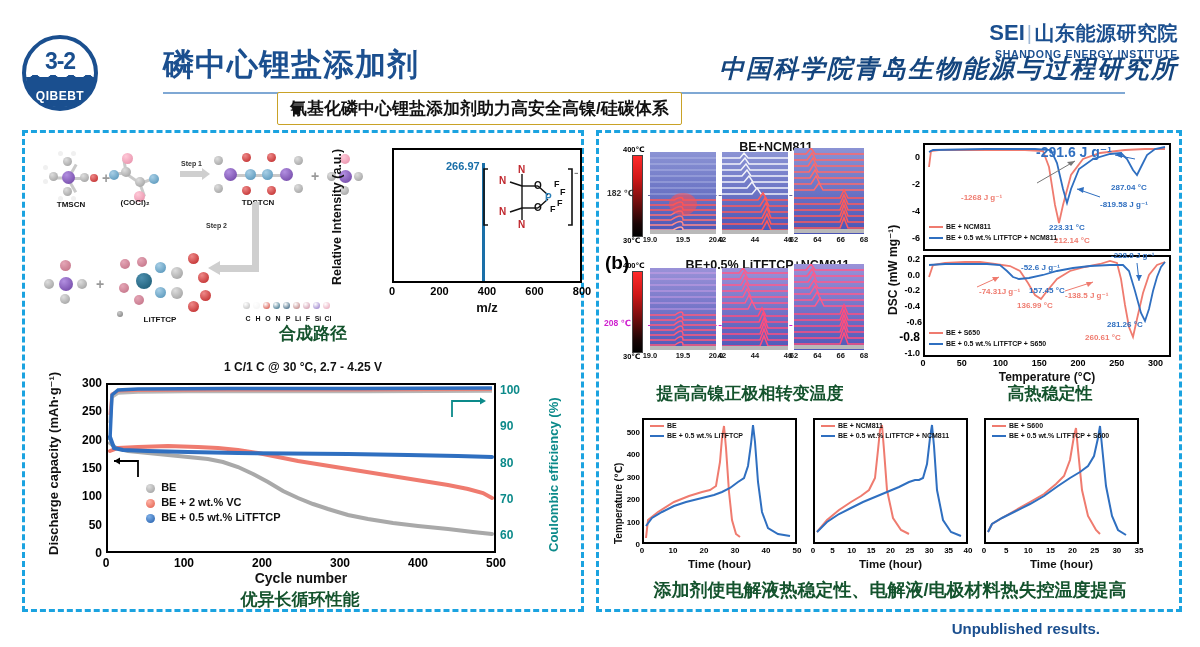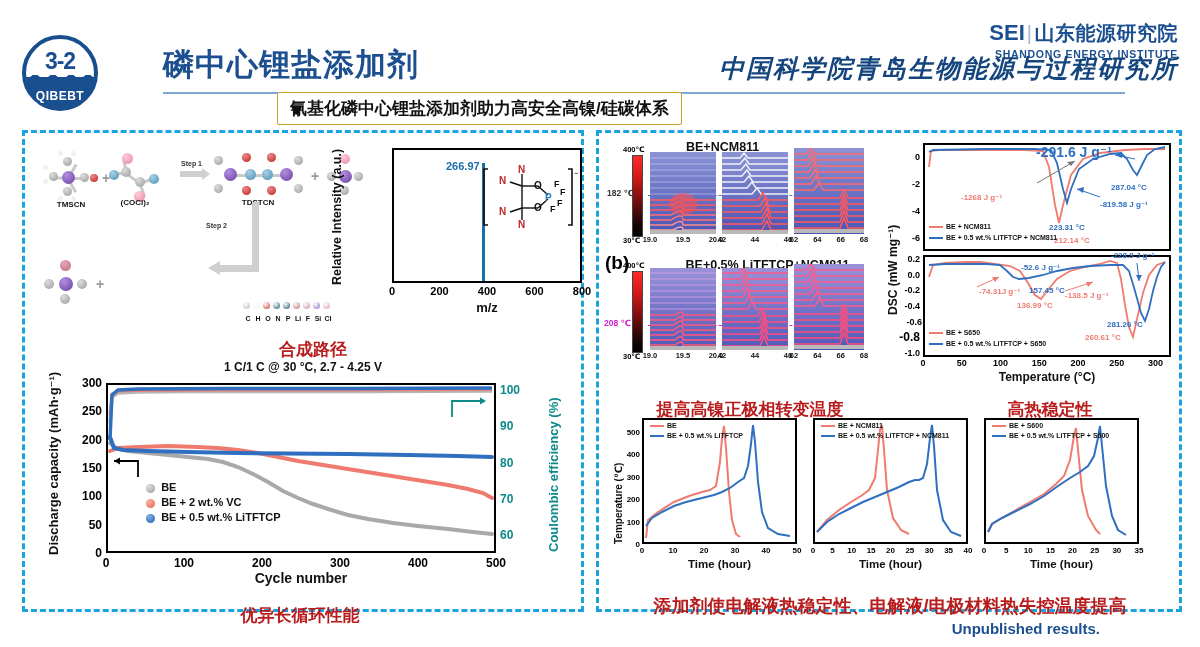--- a/index.html
+++ b/index.html
@@ -34,21 +34,21 @@
         font-family:"Liberation Serif","DejaVu Serif",serif;font-style:italic;letter-spacing:2px;white-space:nowrap;}
 
   #subtitle-banner{left:277px;top:92px;border:1px solid #c9a227;background:#fff;
         padding:4px 12px;font-size:17px;font-weight:700;color:#111;border-radius:2px;}
 
   
   .panel{border:3px dashed #1ba3e0;background:#fff;}
   #panel-left{left:22px;top:130px;width:556px;height:476px;}
   #panel-right{left:596px;top:130px;width:580px;height:476px;}
 
-  .cap-cn{color:#b91c1c;font-weight:700;font-size:17px;text-align:center;margin-top:16px;}
+  .cap-cn{color:#14532d;font-weight:700;font-size:17px;text-align:center;}
 
   
   .frame{position:absolute;border:2px solid #000;background:#fff;box-sizing:border-box;}
   .vrot{transform:rotate(-90deg);transform-origin:0 0;white-space:nowrap;}
 
   
   .mol{position:absolute;}
   .atom{position:absolute;border-radius:50%;}
   .bond{position:absolute;background:#c9c9c9;height:2.5px;transform-origin:0 50%;}
   .mlabel{position:absolute;font-size:8px;font-weight:700;color:#111;white-space:nowrap;text-align:center;}
@@ -181,20 +181,37 @@
   <div class="mol" style="left:12px;top:115px;width:48px;height:55px;">
     <div class="atom" style="left:17px;top:22px;width:14px;height:14px;background:radial-gradient(circle at 35% 30%,#b28fe0,#6a3fa0);"></div>
     <div class="atom" style="left:18px;top:5px;width:11px;height:11px;background:radial-gradient(circle at 35% 30%,#e4a6b6,#c06d82);"></div>
     <div class="atom" style="left:2px;top:24px;width:10px;height:10px;background:radial-gradient(circle at 35% 30%,#ddd,#999);"></div>
     <div class="atom" style="left:35px;top:24px;width:10px;height:10px;background:radial-gradient(circle at 35% 30%,#ddd,#999);"></div>
     <div class="atom" style="left:18px;top:39px;width:10px;height:10px;background:radial-gradient(circle at 35% 30%,#ddd,#999);"></div>
   </div>
 
   <div class="mlabel" style="left:66px;top:136px;font-size:14px;color:#999;">+</div>
 
+  <div class="mol" style="left:84px;top:105px;width:105px;height:75px;">
+    <div class="atom" style="left:22px;top:28px;width:16px;height:16px;background:radial-gradient(circle at 35% 30%,#4d8fae,#16566f);"></div>
+    <div class="atom" style="left:6px;top:14px;width:10px;height:10px;background:radial-gradient(circle at 35% 30%,#e4a6b6,#c06d82);"></div>
+    <div class="atom" style="left:5px;top:38px;width:10px;height:10px;background:radial-gradient(circle at 35% 30%,#e4a6b6,#c06d82);"></div>
+    <div class="atom" style="left:20px;top:50px;width:10px;height:10px;background:radial-gradient(circle at 35% 30%,#e4a6b6,#c06d82);"></div>
+    <div class="atom" style="left:23px;top:12px;width:10px;height:10px;background:radial-gradient(circle at 35% 30%,#e4a6b6,#c06d82);"></div>
+    <div class="atom" style="left:41px;top:17px;width:11px;height:11px;background:radial-gradient(circle at 35% 30%,#a8cfe6,#4d8fb5);"></div>
+    <div class="atom" style="left:41px;top:42px;width:11px;height:11px;background:radial-gradient(circle at 35% 30%,#a8cfe6,#4d8fb5);"></div>
+    <div class="atom" style="left:57px;top:22px;width:12px;height:12px;background:radial-gradient(circle at 35% 30%,#ddd,#999);"></div>
+    <div class="atom" style="left:57px;top:42px;width:12px;height:12px;background:radial-gradient(circle at 35% 30%,#ddd,#999);"></div>
+    <div class="atom" style="left:74px;top:8px;width:11px;height:11px;background:radial-gradient(circle at 35% 30%,#e88,#b22);"></div>
+    <div class="atom" style="left:84px;top:27px;width:11px;height:11px;background:radial-gradient(circle at 35% 30%,#e88,#b22);"></div>
+    <div class="atom" style="left:74px;top:56px;width:11px;height:11px;background:radial-gradient(circle at 35% 30%,#e88,#b22);"></div>
+    <div class="atom" style="left:86px;top:45px;width:11px;height:11px;background:radial-gradient(circle at 35% 30%,#e88,#b22);"></div>
+    <div class="atom" style="left:3px;top:66px;width:6px;height:6px;background:radial-gradient(circle at 35% 30%,#ccc,#777);"></div>
+    <div class="mlabel" style="left:6px;top:70px;width:80px;">LiTFTCP</div>
+  </div>
 </div>
 
 <div class="abs" id="atom-key" style="left:243px;top:296px;">
   <div id="atom-key-dots" style="white-space:nowrap;"><span class="legdot" style="width: 7px; height: 7px; margin-right: 3px; background: radial-gradient(circle at 35% 30%, rgb(255, 255, 255), rgb(185, 185, 185));"></span><span class="legdot" style="width: 7px; height: 7px; margin-right: 3px; background: radial-gradient(circle at 35% 30%, rgb(255, 255, 255), rgb(242, 242, 242));"></span><span class="legdot" style="width: 7px; height: 7px; margin-right: 3px; background: radial-gradient(circle at 35% 30%, rgb(255, 255, 255), rgb(210, 59, 46));"></span><span class="legdot" style="width: 7px; height: 7px; margin-right: 3px; background: radial-gradient(circle at 35% 30%, rgb(255, 255, 255), rgb(26, 93, 122));"></span><span class="legdot" style="width: 7px; height: 7px; margin-right: 3px; background: radial-gradient(circle at 35% 30%, rgb(255, 255, 255), rgb(31, 79, 110));"></span><span class="legdot" style="width: 7px; height: 7px; margin-right: 3px; background: radial-gradient(circle at 35% 30%, rgb(255, 255, 255), rgb(180, 112, 112));"></span><span class="legdot" style="width: 7px; height: 7px; margin-right: 3px; background: radial-gradient(circle at 35% 30%, rgb(255, 255, 255), rgb(201, 138, 160));"></span><span class="legdot" style="width: 7px; height: 7px; margin-right: 3px; background: radial-gradient(circle at 35% 30%, rgb(255, 255, 255), rgb(139, 111, 196));"></span><span class="legdot" style="width: 7px; height: 7px; margin-right: 3px; background: radial-gradient(circle at 35% 30%, rgb(255, 255, 255), rgb(229, 155, 176));"></span></div>
   <div id="atom-key-labels" style="white-space:nowrap;font-size:7px;font-weight:700;margin-top:1px;"><span style="display: inline-block; width: 10px; text-align: center;">C</span><span style="display: inline-block; width: 10px; text-align: center;">H</span><span style="display: inline-block; width: 10px; text-align: center;">O</span><span style="display: inline-block; width: 10px; text-align: center;">N</span><span style="display: inline-block; width: 10px; text-align: center;">P</span><span style="display: inline-block; width: 10px; text-align: center;">Li</span><span style="display: inline-block; width: 10px; text-align: center;">F</span><span style="display: inline-block; width: 10px; text-align: center;">Si</span><span style="display: inline-block; width: 10px; text-align: center;">Cl</span></div>
 </div>
 
 <div class="abs cap-cn" style="left:243px;top:322px;width:140px;">合成路径</div>
 
 <div class="abs" style="left:330px;top:155px;">
@@ -295,21 +312,21 @@
     <span style="position: absolute; left: 156px; transform: translateX(-50%); font-size: 12px; font-weight: 700; color: rgb(0, 0, 0);">200</span>
     <span style="position: absolute; left: 234px; transform: translateX(-50%); font-size: 12px; font-weight: 700; color: rgb(0, 0, 0);">300</span>
     <span style="position: absolute; left: 312px; transform: translateX(-50%); font-size: 12px; font-weight: 700; color: rgb(0, 0, 0);">400</span>
     <span style="position: absolute; left: 390px; transform: translateX(-50%); font-size: 12px; font-weight: 700; color: rgb(0, 0, 0);">500</span>
   </div>
 <div class="abs" style="left:106px;top:570px;width:390px;text-align:center;font-size:14px;font-weight:700;">Cycle number</div>
 <div class="abs cap-cn" style="left:150px;top:588px;width:300px;">优异长循环性能</div>
 
 <div class="abs panel" id="panel-right"></div>
 
-<div class="abs" style="left:686px;top:140px;width:180px;text-align:left;font-size:12.5px;font-weight:700;">BE+NCM811</div>
+<div class="abs" style="left:686px;top:140px;width:180px;text-align:center;font-size:12.5px;font-weight:700;">BE+NCM811</div>
 <div class="abs" style="left:623px;top:145px;font-size:7.5px;font-weight:700;color:#000;">400℃</div>
 <div class="abs cbar" style="left:632px;top:155px;height:80px;"></div>
 <div class="abs" style="left:623px;top:236px;font-size:7.5px;font-weight:700;color:#000;">30℃</div>
 <div class="abs" style="left:607px;top:188px;font-size:8.5px;font-weight:700;color:#333;">182 ℃</div>
 <div class="abs" style="left:648px;top:195px;width:215px;border-top:1px dashed #6a6a9a;"></div>
 
 <div class="abs hm" style="left:650px;top:152px;width:66px;height:82px;">
   <svg width="66" height="82" viewBox="0 0 66 82">
       <defs>
     <linearGradient id="bgA" x1="0" y1="0" x2="0" y2="1">

